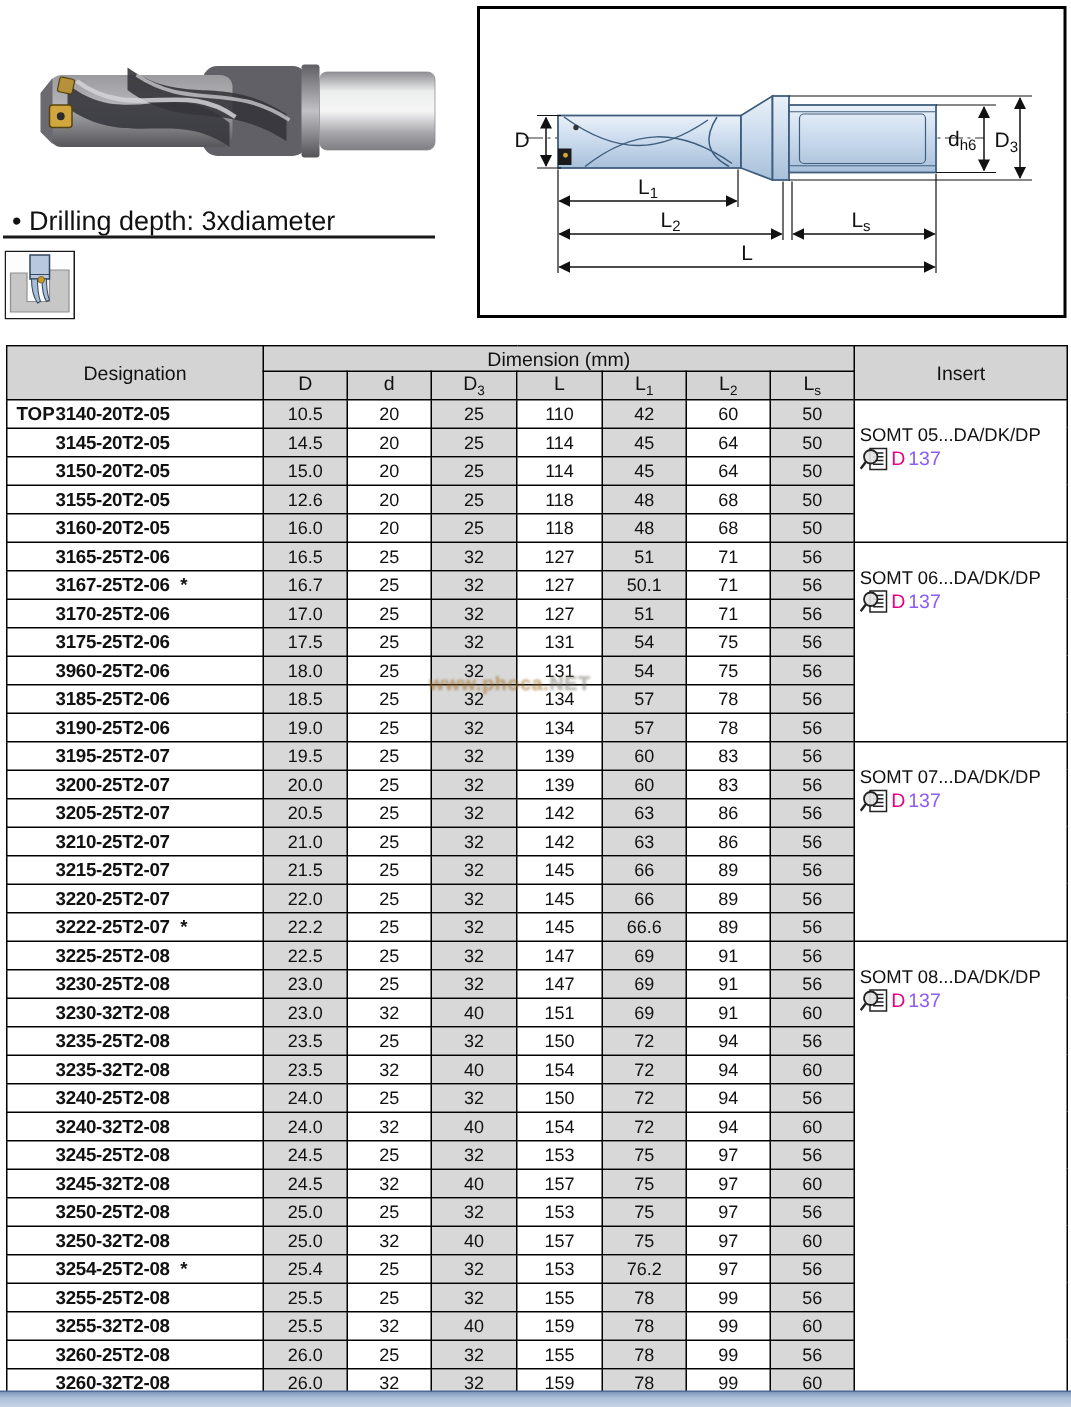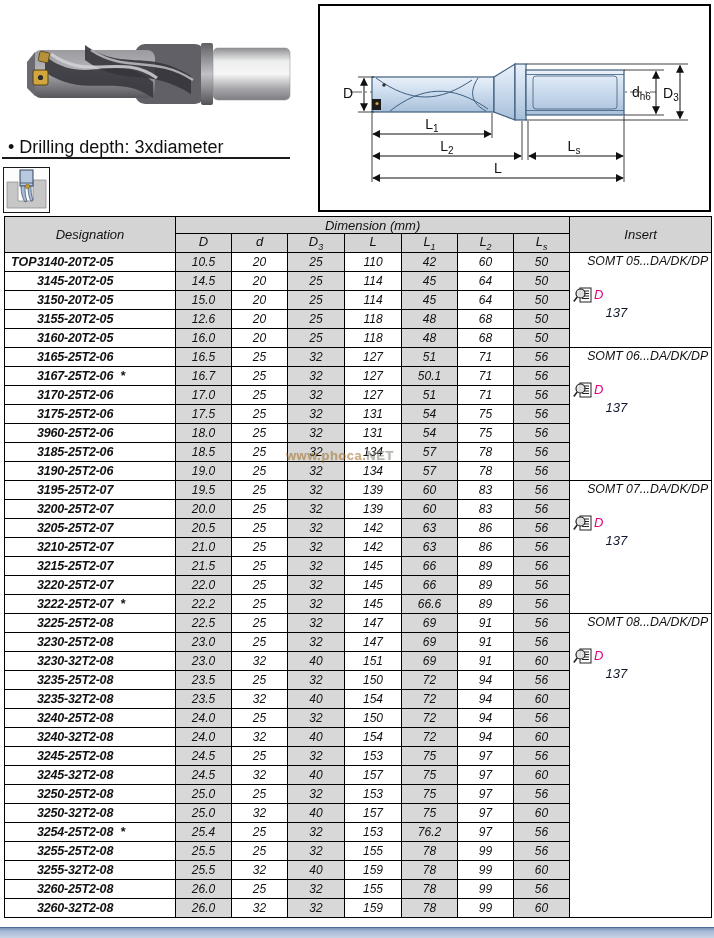--- a/index.html
+++ b/index.html
@@ -14,38 +14,38 @@
                border:2px solid #000;box-sizing:border-box;background:#fff;}
   .diagram-box svg{display:block;width:100%;height:100%;}
   .dim-label{font-family:"Liberation Sans",sans-serif;font-size:14px;fill:#111;}
 
   
   .bullet-line{position:absolute;left:8px;top:137px;font-size:18px;white-space:nowrap;}
   .rule{position:absolute;left:2px;top:157px;width:288px;height:2px;background:#1a1a1a;}
   .mini-icon{position:absolute;left:3px;top:167px;width:47px;height:46px;}
 
   
-  .table-wrap{position:absolute;left:4px;top:216px;width:707px;font-style:italic;}
+  .table-wrap{position:absolute;left:4px;top:230px;width:707px;}
   table{border-collapse:collapse;table-layout:fixed;width:707px;}
   th,td{border:1px solid #000;padding:0;overflow:hidden;}
   thead th{background:#d4d4d4;font-weight:normal;font-size:13px;}
   thead tr.hrow1 th{height:16px;}
   thead tr.hrow2 th{height:15px;}
   thead sub{font-size:9px;}
   tbody td{height:18px;line-height:18px;font-size:12px;text-align:center;}
   .shade{background:#d8d8d8;}
   .desig-cell{text-align:left;font-weight:bold;font-size:12.5px;white-space:nowrap;}
   .toplbl{display:inline-block;width:26px;padding-left:6px;font-weight:bold;}
   .desig-num{letter-spacing:-0.2px;}
   .star{margin-left:7px;}
-  .insert-cell{vertical-align:top;text-align:right;padding:1px 3px;background:#fff;}
+  .insert-cell{vertical-align:top;text-align:left;padding:16px 3px;background:#fff;}
   .ins-line1{font-size:12.3px;white-space:nowrap;line-height:15px;}
   .ins-line2{display:flex;align-items:center;gap:2px;font-size:13px;line-height:16px;}
   .ref-d{color:#e5007d;}
-  .ref-rest{color:#0f172a;margin-top:36px;}
+  .ref-rest{color:#8b5cf6;}
   tr.group-start td{border-top:1px solid #0369a1;}
 
   
   .watermark{position:absolute;left:286px;top:448px;width:170px;font-size:13px;font-weight:bold;
              letter-spacing:.5px;opacity:.5;filter:blur(.6px);white-space:nowrap;pointer-events:none;}
   .watermark .wm-main{color:#a16207;text-shadow:0 0 1px #9a9a9a;}
   .watermark .wm-suffix{color:#737373;text-shadow:0 0 1px #8a7340;}
 
   
   .footer-bar{position:absolute;left:0;right:0;bottom:0;height:10px;

